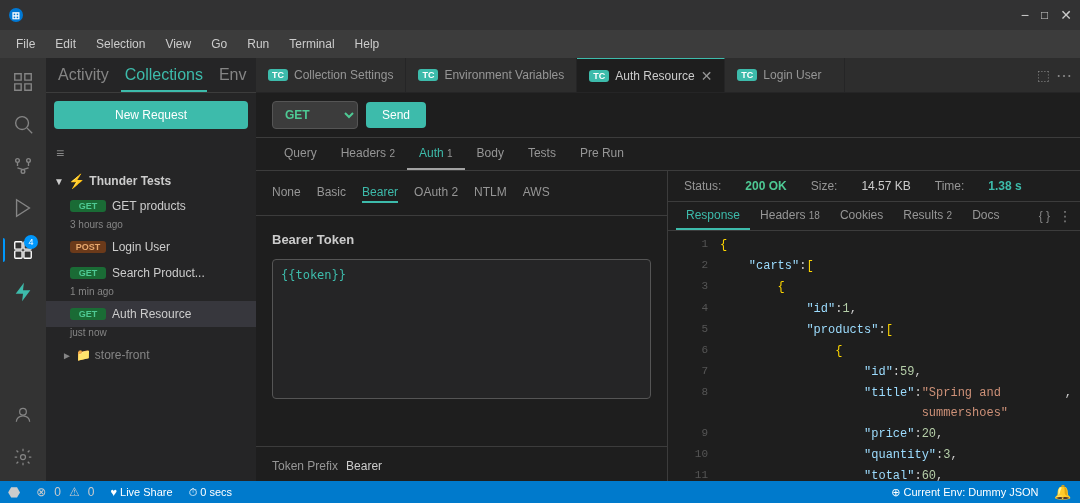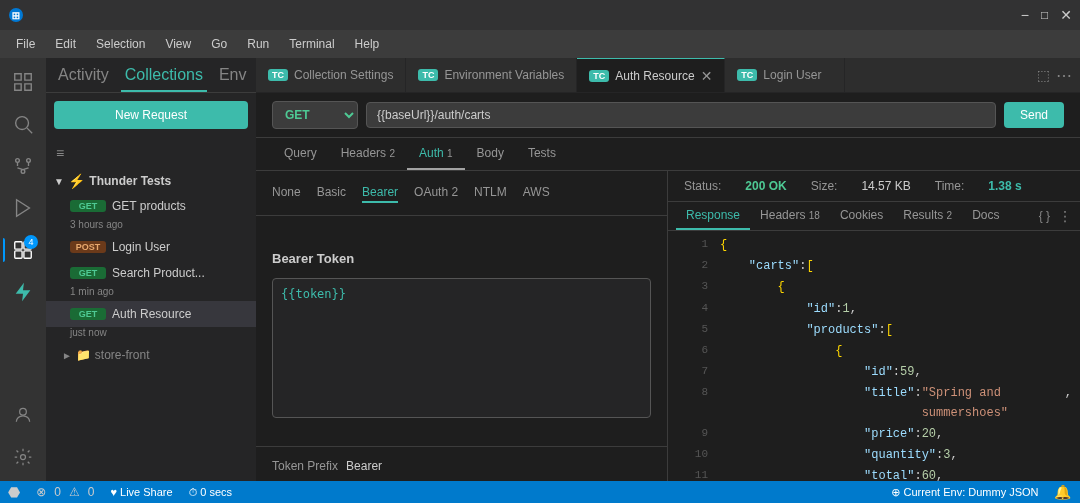--- a/index.html
+++ b/index.html
@@ -372,21 +372,20 @@
     .bearer-section {
       padding: 16px;
       flex: 1;
       overflow-y: auto;
     }
     .bearer-title {
       font-size: 13px;
       font-weight: 600;
       color: #cccccc;
       margin-bottom: 12px;
-      margin-top: 19px;
     }
     .token-input {
       width: 100%;
       height: 140px;
       background: #252526;
       border: 1px solid #555;
       border-radius: 4px;
       color: #3dbbab;
       font-size: 12px;
       padding: 8px;
@@ -652,30 +651,30 @@
       </div>
     </div>
 
     <div class="request-area">
       <select class="method-select">
         <option>GET</option>
         <option>POST</option>
         <option>PUT</option>
         <option>DELETE</option>
       </select>
-      <input class="url-input" type="text" value="{{baseUrl}}/auth/carts" style="">
       <button class="send-btn">Send</button>
     </div>
 
     <div class="req-tabs">
       <span class="req-tab">Query</span>
       <span class="req-tab">Headers <span class="req-tab-count">2</span></span>
       <span class="req-tab active">Auth <span class="req-tab-count">1</span></span>
       <span class="req-tab">Body</span>
       <span class="req-tab">Tests</span>
+      <span class="req-tab">Pre Run</span>
     </div>
 
     <div class="split-pane">
 
       <div class="auth-panel">
         <div class="auth-types">
           <span class="auth-type">None</span>
           <span class="auth-type">Basic</span>
           <span class="auth-type active">Bearer</span>
           <span class="auth-type">OAuth 2</span>

